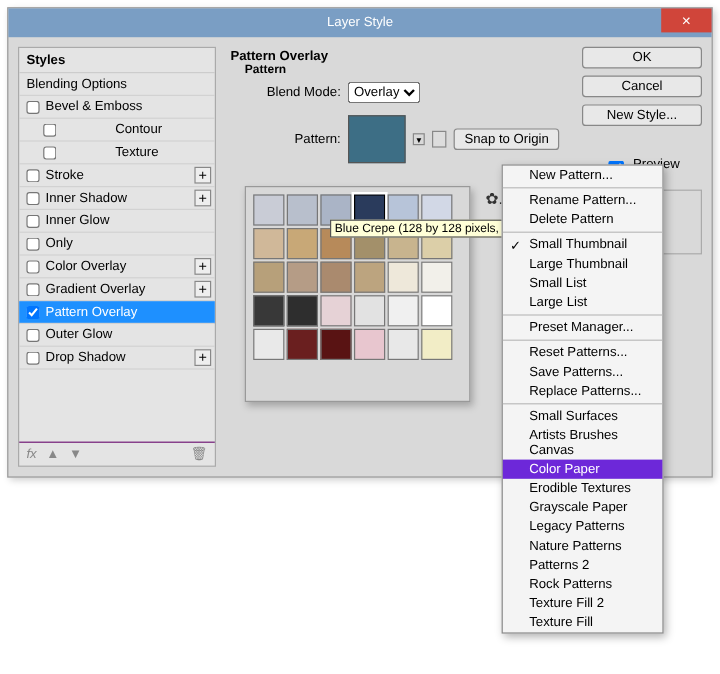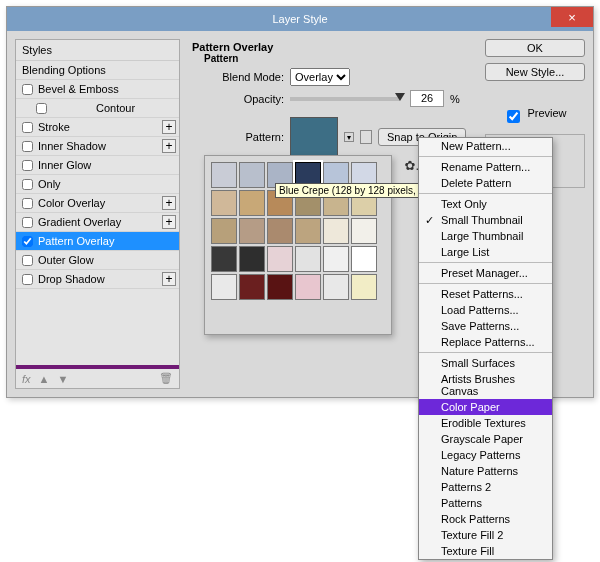--- a/index.html
+++ b/index.html
@@ -2,27 +2,27 @@
 <html><head>
 <meta charset="utf-8">
 <style>
 * { box-sizing: border-box; font-family: "Segoe UI", Tahoma, sans-serif; font-size: 11px; }
 body { margin: 0; background: #fff; width: 600px; height: 562px; position: relative; }
 .dialog { position: absolute; left: 6px; top: 6px; width: 588px; height: 392px; background: #d9d9d9; border: 1px solid #999; box-shadow: 2px 2px 6px rgba(0,0,0,0.2); }
 .titlebar { height: 24px; background: #7a9ec4; color: #fff; display: flex; align-items: center; justify-content: center; position: relative; font-size: 12px; }
 .closebtn { position: absolute; right: 0; top: 0; width: 42px; height: 20px; background: #d0453a; color: #fff; display: flex; align-items: center; justify-content: center; font-size: 13px; }
 .content { display: flex; height: calc(100% - 24px); padding: 8px; gap: 8px; }
 .styles-panel { width: 165px; background: #e4e4e4; border: 1px solid #aaa; display: flex; flex-direction: column; }
-.style-head { padding: 4px 6px; border-bottom: 1px solid #ccc; }
+.style-head { padding: 4px 6px; border-bottom: 1px solid #ccc; font-weight: bold; }
 .style-row { display: flex; align-items: center; padding: 3px 6px; border-bottom: 1px solid #d2d2d2; cursor: pointer; position: relative; }
 .style-row.indent { padding-left: 20px; gap: 44px; }
 .style-row.sel { background: #1e90ff; color: #fff; }
 .style-row input[type=checkbox] { margin: 0 5px 0 0; width: 11px; height: 11px; }
 .plus { position: absolute; right: 3px; top: 2px; width: 14px; height: 14px; border: 1px solid #888; background: #eee; display: flex; align-items: center; justify-content: center; font-size: 12px; line-height: 1; }
-.styles-footer { margin-top: auto; border-top: 4px solid #701a75; padding: 3px 6px; display: flex; align-items: center; gap: 8px; color: #888; }
+.styles-footer { margin-top: auto; border-top: 1px solid #701a75; padding: 3px 6px; display: flex; align-items: center; gap: 8px; color: #888; }
 .styles-footer .trash { margin-left: auto; }
 .center { flex: 1; position: relative; padding: 2px 0 0 4px; }
 .sect-title { font-weight: bold; }
 .sub { margin-left: 12px; font-weight: bold; font-size: 10px; }
 .row { display: flex; align-items: center; margin: 4px 0 0 24px; gap: 6px; }
 .lbl { width: 68px; text-align: right; }
 select { height: 18px; font-size: 11px; }
 .slider { width: 110px; height: 4px; background: #bbb; position: relative; margin-right: 4px; }
 .slider::after { content: ""; position: absolute; right: -5px; top: -4px; width: 0; height: 0; border-left: 5px solid transparent; border-right: 5px solid transparent; border-top: 8px solid #333; }
 .numbox { width: 34px; height: 17px; border: 1px solid #999; background: #fff; text-align: center; line-height: 15px; }
@@ -62,20 +62,24 @@
         </div>
       <div id="style-list">
           <div class="style-row">
             <input type="checkbox" style="">
             <span>Bevel &amp; Emboss</span>
           </div>
           <div class="style-row indent">
             <input type="checkbox" style="">
             <span>Contour</span>
           </div>
+          <div class="style-row indent">
+            <input type="checkbox" style="">
+            <span>Texture</span>
+          </div>
           <div class="style-row">
             <input type="checkbox" style="">
             <span>Stroke</span>
             <div class="plus">+</div>
           </div>
           <div class="style-row">
             <input type="checkbox" style="">
             <span>Inner Shadow</span>
             <div class="plus">+</div>
           </div>
@@ -118,38 +122,33 @@
         <span class="trash">🗑</span>
       </div>
     </div>
 
     <div class="center">
       <div class="sect-title">Pattern Overlay</div>
       <div class="sub">Pattern</div>
       <div class="row">
         <span class="lbl">Blend Mode:</span>
         <select><option>Overlay</option></select>
-      </div>
-      <div class="row">
-        <span class="lbl">Opacity:</span>
-        <div class="slider"></div>
-        <div class="numbox">26</div>
-        <span>%</span>
       </div>
       <div class="row" style="margin-top:10px">
         <span class="lbl">Pattern:</span>
         <div class="swatch-big"></div>
         <div class="drop">▾</div>
         <div class="linkicon"></div>
         <div class="btn">Snap to Origin</div>
       </div>
     </div>
 
     <div class="right">
       <div class="btn">OK</div>
+      <div class="btn">Cancel</div>
       <div class="btn">New Style...</div>
       <label class="prevchk">
           <input type="checkbox" checked="" style=""> 
           <span>Preview</span>
         </label>
       <div class="prevbox"></div>
     </div>
   </div>
 </div>
 
@@ -190,37 +189,35 @@
 </div>
 
 <div class="tooltip">Blue Crepe (128 by 128 pixels, RGB mode)</div>
 
 <div class="menu" id="ctx-menu">
     <div class="mi">New Pattern...</div>
     <div class="sep"></div>
     <div class="mi">Rename Pattern...</div>
     <div class="mi">Delete Pattern</div>
     <div class="sep"></div>
-    <div class="mi">Text Only</div>
     <div class="mi">Small Thumbnail<span class="chk">✓</span></div>
     <div class="mi">Large Thumbnail</div>
+    <div class="mi">Small List</div>
     <div class="mi">Large List</div>
     <div class="sep"></div>
     <div class="mi">Preset Manager...</div>
     <div class="sep"></div>
     <div class="mi">Reset Patterns...</div>
-    <div class="mi">Load Patterns...</div>
     <div class="mi">Save Patterns...</div>
     <div class="mi">Replace Patterns...</div>
     <div class="sep"></div>
     <div class="mi">Small Surfaces</div>
     <div class="mi">Artists Brushes Canvas</div>
     <div class="mi sel">Color Paper</div>
     <div class="mi">Erodible Textures</div>
     <div class="mi">Grayscale Paper</div>
     <div class="mi">Legacy Patterns</div>
     <div class="mi">Nature Patterns</div>
     <div class="mi">Patterns 2</div>
-    <div class="mi">Patterns</div>
     <div class="mi">Rock Patterns</div>
     <div class="mi">Texture Fill 2</div>
     <div class="mi">Texture Fill</div>
   </div>
 
 </body></html>

